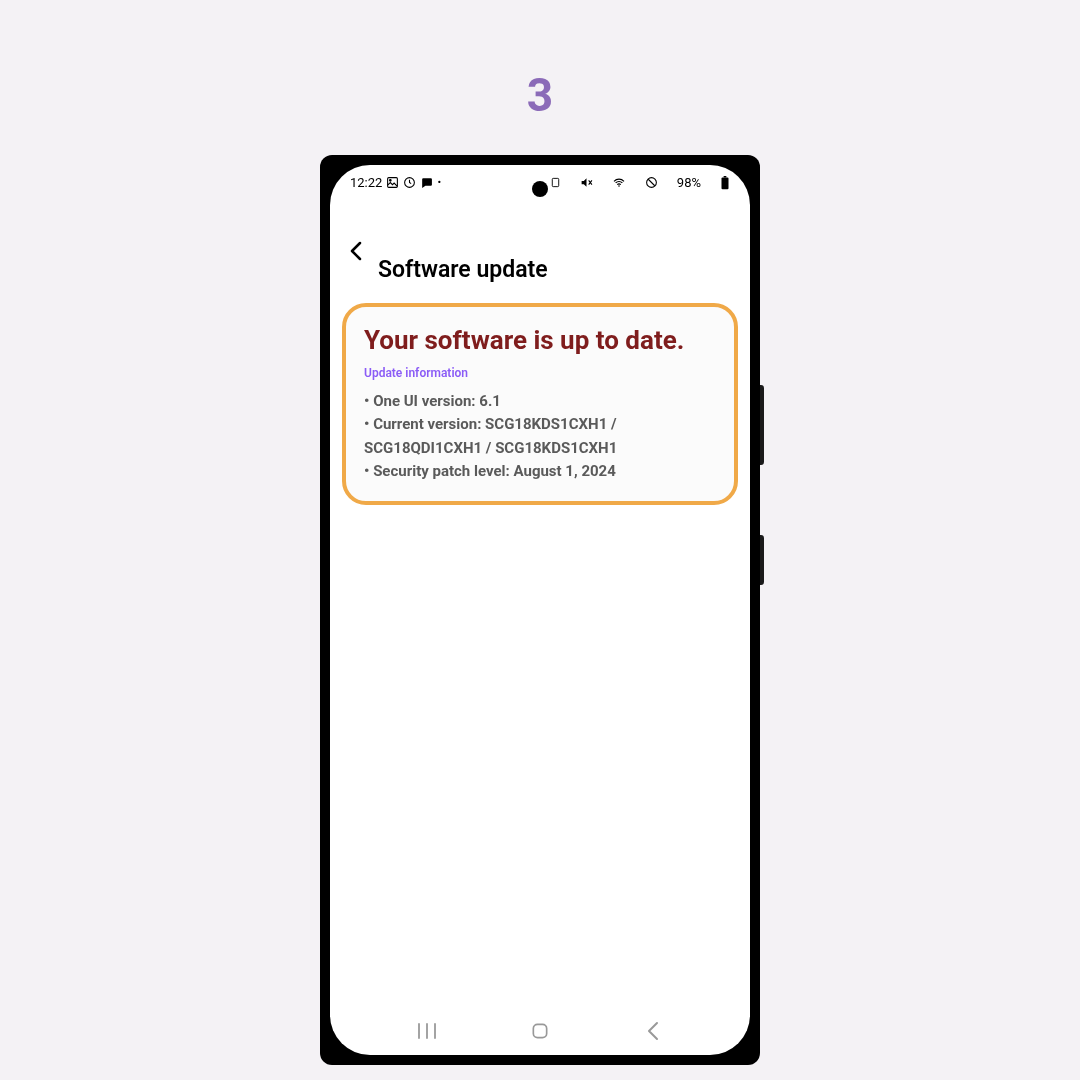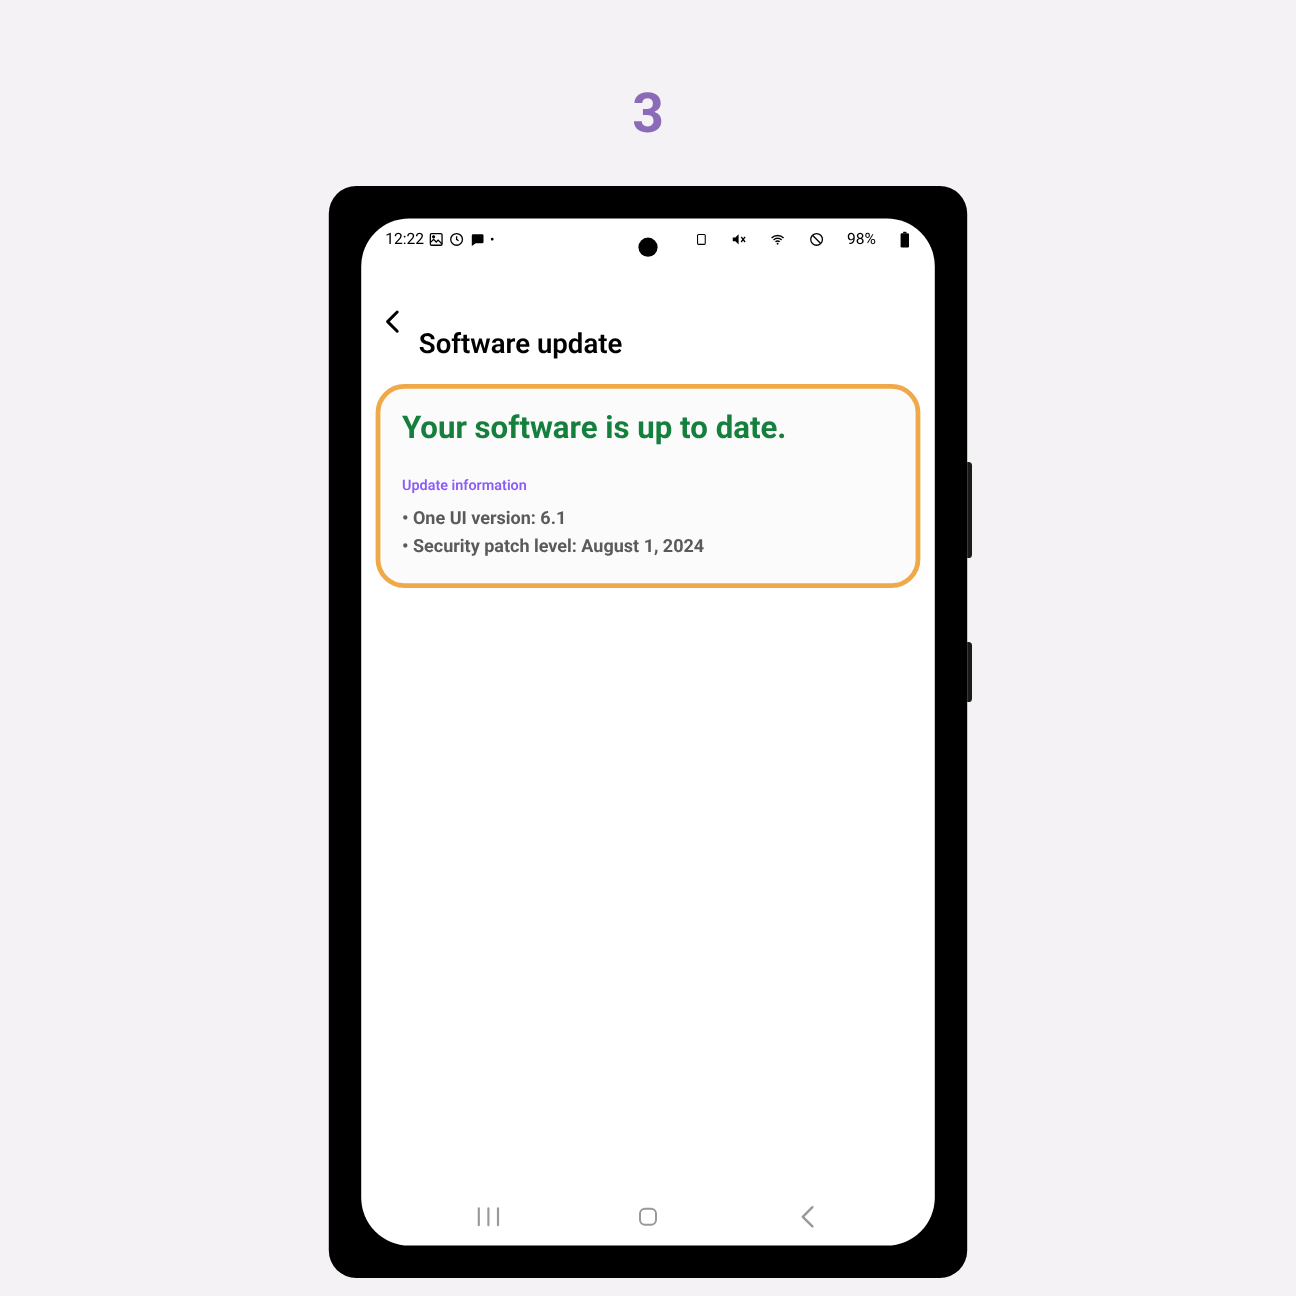--- a/index.html
+++ b/index.html
@@ -17,25 +17,25 @@
       transform: translateX(-50%);
       font-size: 46px;
       font-weight: 700;
       color: #8b6bb8;
     }
     .phone-frame {
       position: absolute;
       top: 155px;
       left: 50%;
       transform: translateX(-50%);
-      width: 532px;
+      width: 440px;
       height: 910px;
       background: #000;
-      border-radius: 23px;
-      padding: 27px;
+      border-radius: 12px;
+      padding: 10px;
     }
     .side-button-1 {
       position: absolute;
       right: -4px;
       top: 230px;
       width: 4px;
       height: 80px;
       background: #1a1a1a;
       border-radius: 0 3px 3px 0;
     }
@@ -109,23 +109,23 @@
     .highlight-box {
       margin: 0 12px;
       border: 4px solid #f0a948;
       border-radius: 24px;
       padding: 16px 18px 18px;
       background: #fbfbfb;
     }
     .main-status {
       font-size: 26px;
       font-weight: 700;
-      color: #15803d;
+      color: #7f1d1d;
       line-height: 1.35;
-      margin-bottom: 22px;
+      margin-bottom: 8px;
     }
     .info-section-title {
       font-size: 12px;
       font-weight: 600;
       color: #8b5cf6;
       margin-bottom: 10px;
     }
     .info-list {
       list-style: none;
       font-size: 15px;
@@ -230,20 +230,21 @@
           </svg>
       </span>
       <span class="header-title">Software update</span>
     </div>
 
     <div class="highlight-box">
       <div class="main-status">Your software is up to date.</div>
       <div class="info-section-title">Update information</div>
       <ul class="info-list">
         <li>One UI version: 6.1</li>
+        <li>Current version: SCG18KDS1CXH1 / SCG18QDI1CXH1 / SCG18KDS1CXH1</li>
         <li>Security patch level: August 1, 2024</li>
       </ul>
     </div>
 
     <div class="nav-bar">
       <span class="nav-btn">
         <svg width="20" height="18" viewBox="0 0 20 18" stroke="#999" stroke-width="1.8" stroke-linecap="round">
             <path d="M2 2v14M10 2v14M18 2v14"></path>
           </svg>
       </span>

